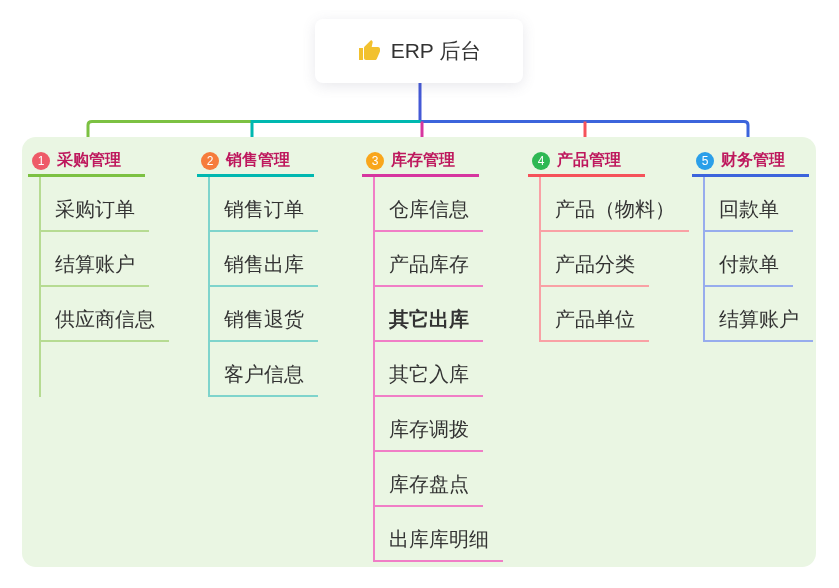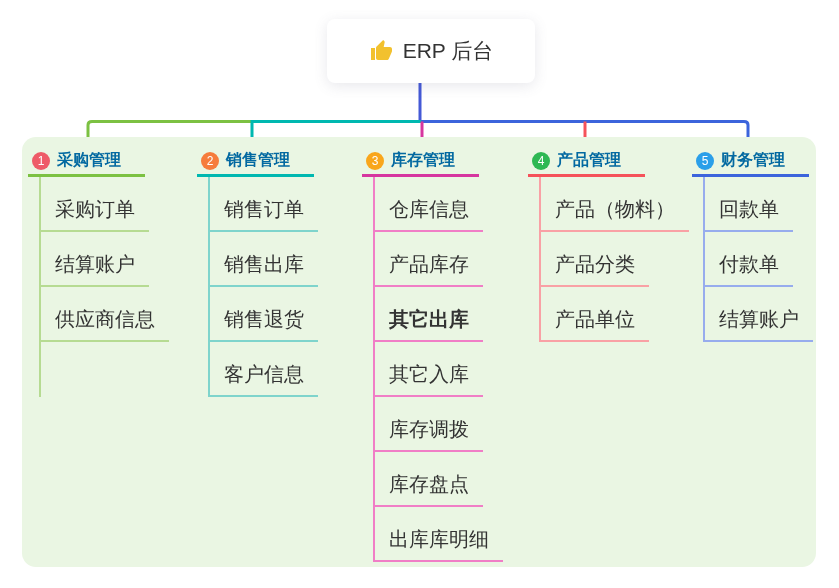--- a/index.html
+++ b/index.html
@@ -10,21 +10,21 @@
   .canvas {
     position: relative;
     width: 839px;
     height: 588px;
     background: #ffffff;
     overflow: hidden;
   }
   
   .root-box {
     position: absolute;
-    left: 327px; top: 19px;
+    left: 315px; top: 19px;
     width: 208px; height: 64px;
     background: #ffffff;
     border-radius: 8px;
     box-shadow: 0 3px 14px rgba(90,90,120,0.14);
     display: flex;
     align-items: center;
     justify-content: center;
     gap: 10px;
     z-index: 3;
   }
@@ -71,21 +71,21 @@
     border-radius: 50%;
     color: #fff;
     font-size: 12px;
     line-height: 18px;
     text-align: center;
     flex: 0 0 auto;
   }
   .col-title {
     font-size: 16px;
     font-weight: 600;
-    color: #0369a1;
+    color: #be185d;
   }
   .col-items { position: relative; }
   .v-line {
     position: absolute;
     left: 11px; top: 0;
     width: 2px;
   }
   .item { position: relative; height: 55px; }
   .item-label {
     position: absolute;

